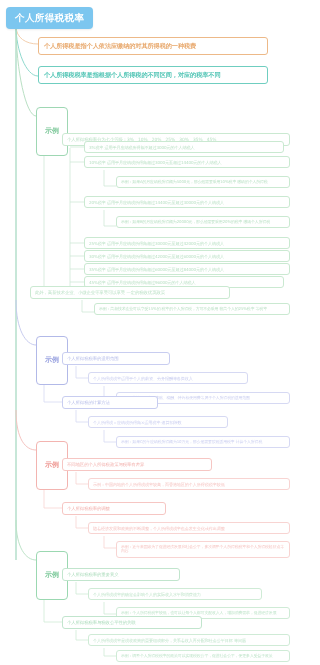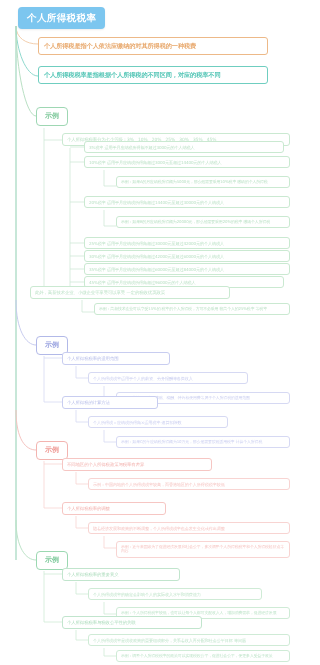--- a/index.html
+++ b/index.html
@@ -43,21 +43,21 @@
     font-size: 9.5px;
     font-weight: bold;
     padding: 5px 9px;
     letter-spacing: 0.4px;
     box-shadow: 0 1px 2px rgba(0,0,0,0.08);
   }
   
   .branch {
     font-size: 7px;
     font-weight: bold;
-    padding: 4px 8px;
+    padding: 19px 8px;
     border-radius: 4px;
     border-width: 1px;
     border-style: solid;
   }
   
   .lvl1 {
     font-size: 6.2px;
     font-weight: bold;
     padding: 4px 5px;
     border-width: 1px;
@@ -166,21 +166,21 @@
     <path d="M76,594 L88,594" stroke="#cfebd6" stroke-width="0.8" fill="none"></path>
     <path d="M104,602 L104,614" stroke="#cfebd6" stroke-width="0.8" fill="none"></path>
     <path d="M104,614 L116,614" stroke="#cfebd6" stroke-width="0.8" fill="none"></path>
     <path d="M44,622 L62,622" stroke="#cfebd6" stroke-width="0.8" fill="none"></path>
     <path d="M76,630 L76,640" stroke="#cfebd6" stroke-width="0.8" fill="none"></path>
     <path d="M76,640 L88,640" stroke="#cfebd6" stroke-width="0.8" fill="none"></path>
     <path d="M104,648 L104,656" stroke="#cfebd6" stroke-width="0.8" fill="none"></path>
     <path d="M104,656 L116,656" stroke="#cfebd6" stroke-width="0.8" fill="none"></path>
   </svg>
 
-  <div class="node root" style="left:18px; top:7px;">个人所得税税率</div>
+  <div class="node root" style="left:6px; top:7px;">个人所得税税率</div>
 
   <div class="node lvl1 c-orange-b" style="left:38px; top:37px; width:230px;">个人所得税是指个人依法应缴纳的对其所得税的一种税费</div>
 
   <div class="node lvl1 c-teal-b" style="left:38px; top:66px; width:230px;">个人所得税税率是指根据个人所得税的不同区间，对应的税率不同</div>
 
   <div class="node branch c-green-b" style="left:36px; top:107px;">示例</div>
 
   <div class="node lvl2 c-green" style="left:62px; top:133px; width:228px;">个人所得税税率分为七个等级：3%、10%、20%、25%、30%、35%、45%</div>
 
   <div class="node lvl3 c-green" style="left:84px; top:141px; width:200px;">3%税率 适用于月应纳税所得额不超过3000元的个人纳税人</div>

